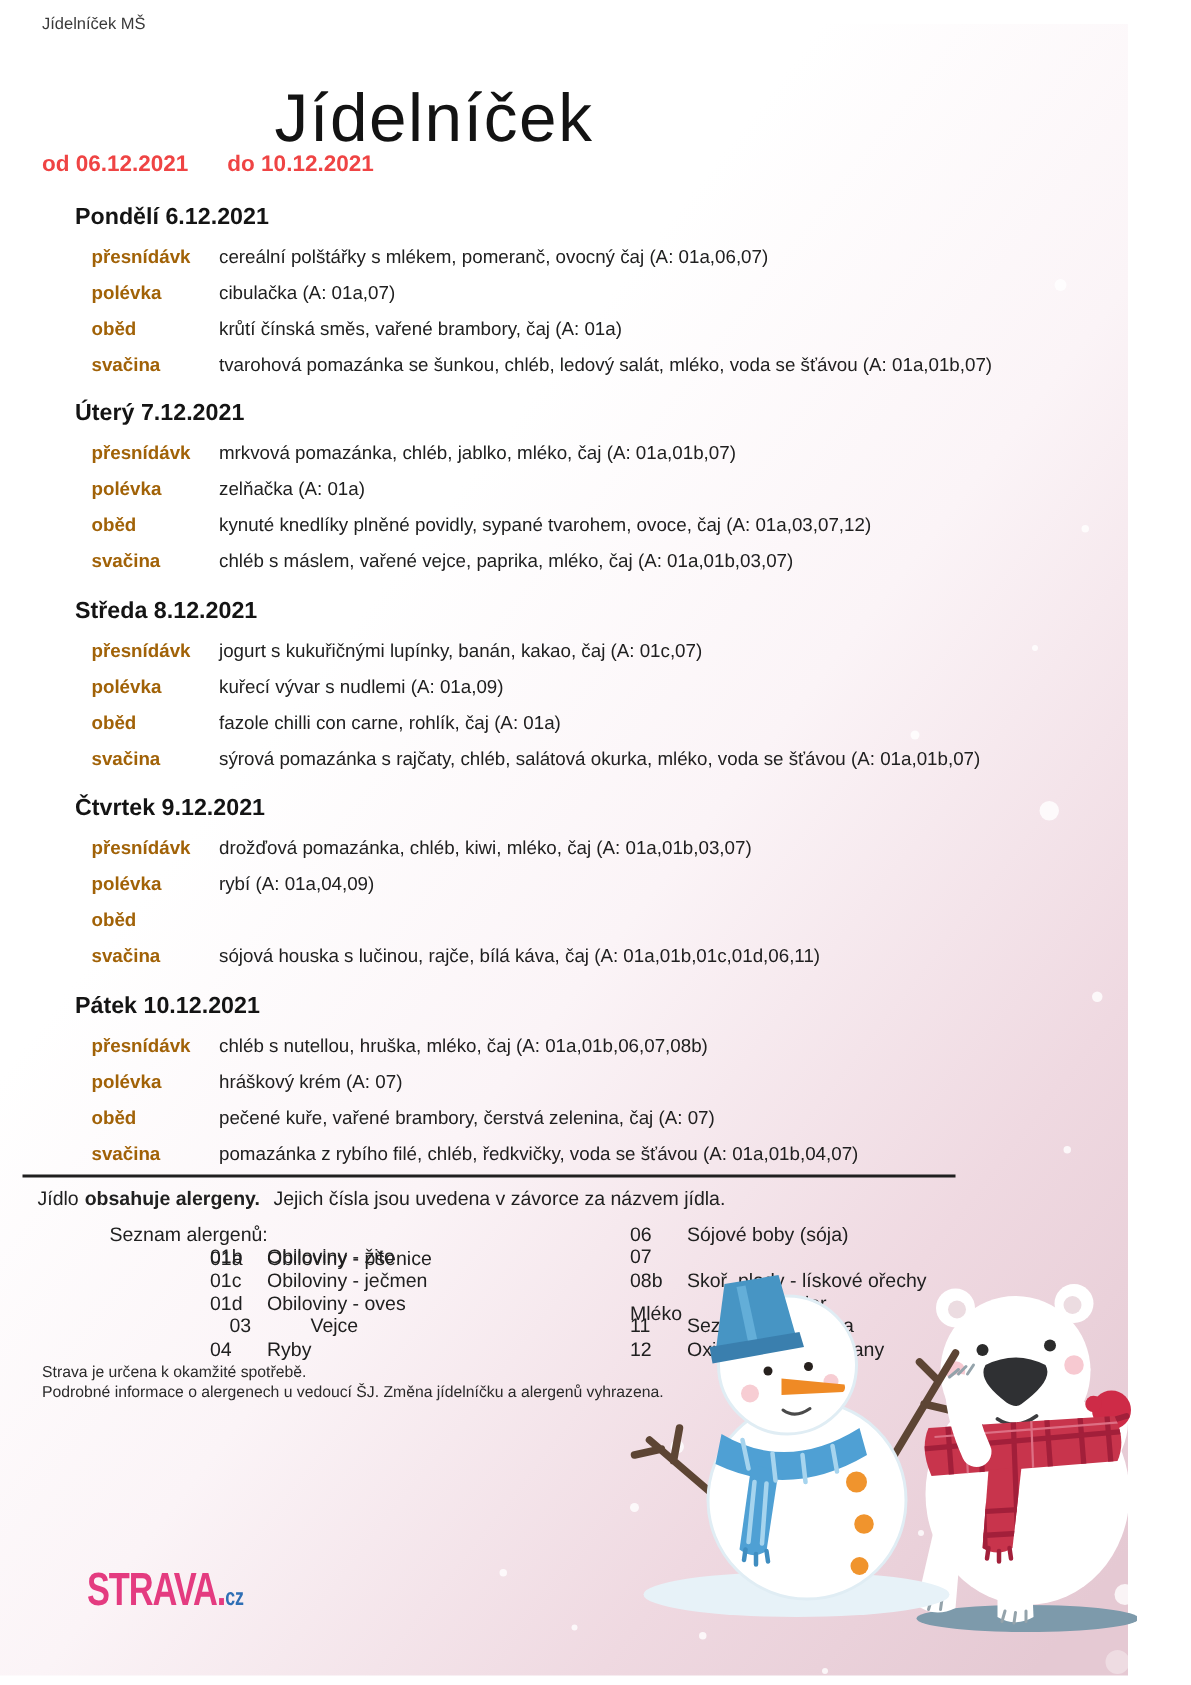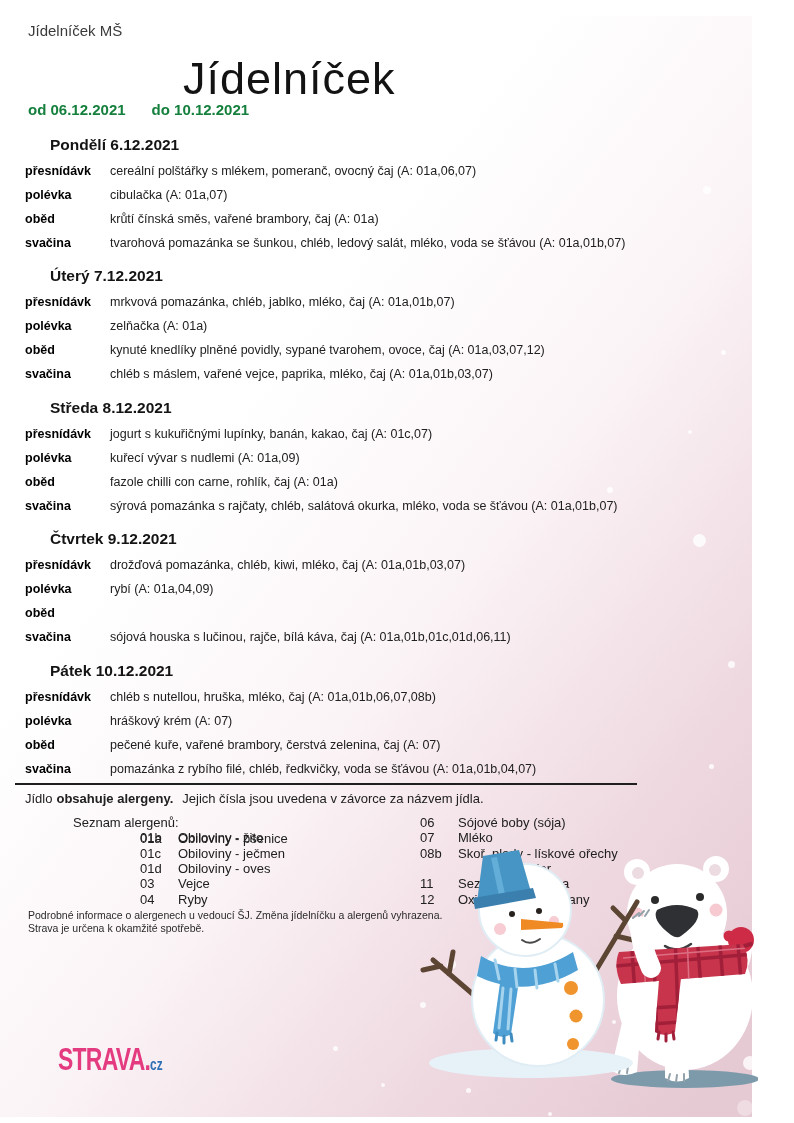--- a/index.html
+++ b/index.html
@@ -6,26 +6,26 @@
   body{
     width:794px;height:1123px;position:relative;overflow:hidden;
     background:#ffffff;color:#1c1c1c;
     font-family:"Liberation Sans", sans-serif;
   }
   .bg-gradient{
     position:absolute;left:0;top:16px;width:752px;height:1101px;
     background:linear-gradient(128deg,#ffffff 34%,#fbf4f7 55%,#efd9e1 78%,#e5c9d3 96%);
   }
   .snow-dot{position:absolute;background:#ffffff;border-radius:50%;}
-  .corner-label{position:absolute;left:28px;top:22px;font-size:15px;color:#3a3a3a;}
+  .corner-label{position:absolute;left:28px;top:10px;font-size:11px;color:#3a3a3a;}
   .doc-title{position:absolute;left:183px;top:53px;font-size:45px;letter-spacing:1px;color:#131313;}
-  .date-row{position:absolute;left:28px;top:101px;font-size:15px;font-weight:bold;display:flex;gap:26px;color:#15803d;}
+  .date-row{position:absolute;left:28px;top:101px;font-size:15px;font-weight:bold;display:flex;gap:26px;color:#ef4444;}
   .day-heading{position:absolute;left:25px;font-size:15.5px;font-weight:bold;color:#141414;white-space:nowrap;margin-left:25px;}
   .menu-row{position:absolute;left:25px;width:730px;display:flex;align-items:flex-start;font-size:12.5px;}
-  .menu-row-label{flex:0 0 85px;font-weight:bold;color:#000000;}
+  .menu-row-label{flex:0 0 85px;font-weight:bold;color:#a16207;margin-left:36px;}
   .menu-row-text{color:#202020;white-space:nowrap;}
   .divider{position:absolute;left:15px;top:783px;width:622px;border-top:2px solid #1f1f1f;}
   .allergen-note{position:absolute;left:25px;top:791px;font-size:13px;color:#202020;}
   .allergen-note .bold{font-weight:bold;margin-left:4px;}
   .allergen-note .suffix{margin-left:9px;}
   .allergen-label{position:absolute;left:25px;top:815px;font-size:13px;color:#202020;margin-left:48px;}
   .allergen-row{position:absolute;display:flex;font-size:13px;color:#202020;white-space:nowrap;}
   .allergen-code{flex:0 0 38px;}
   .fine-print{position:absolute;left:28px;top:909px;font-size:10.5px;line-height:13px;color:#2a2a2a;}
   .logo{position:absolute;left:58px;top:1042px;transform:scaleX(.74);transform-origin:left center;white-space:nowrap;}
@@ -170,33 +170,33 @@
       <span class="allergen-name">Obiloviny - žito</span>
     </div>
     <div class="allergen-row" style="top: 845.6px; left: 140px;">
       <span class="allergen-code">01c</span>
       <span class="allergen-name">Obiloviny - ječmen</span>
     </div>
     <div class="allergen-row" style="top: 860.9px; left: 140px;">
       <span class="allergen-code">01d</span>
       <span class="allergen-name">Obiloviny - oves</span>
     </div>
-    <div class="allergen-row" style="top: 876.2px; left: 140px;">
+    <div class="allergen-row" style="top: 876.2px; left: 153px; gap: 16px;">
       <span class="allergen-code">03</span>
       <span class="allergen-name">Vejce</span>
     </div>
     <div class="allergen-row" style="top: 891.5px; left: 140px;">
       <span class="allergen-code">04</span>
       <span class="allergen-name">Ryby</span>
     </div>
     <div class="allergen-row" style="top: 815px; left: 420px;">
       <span class="allergen-code">06</span>
       <span class="allergen-name">Sójové boby (sója)</span>
     </div>
-    <div class="allergen-row" style="top: 830.3px; left: 420px;">
+    <div class="allergen-row" style="top: 830.3px; left: 420px; flex-direction: column;">
       <span class="allergen-code">07</span>
       <span class="allergen-name">Mléko</span>
     </div>
     <div class="allergen-row" style="top: 845.6px; left: 420px;">
       <span class="allergen-code">08b</span>
       <span class="allergen-name">Skoř. plody - lískové ořechy</span>
     </div>
     <div class="allergen-row" style="top: 860.9px; left: 440px; margin-left: 42px;">
       <span class="allergen-code">09</span>
       <span class="allergen-name">Celer</span>
@@ -205,22 +205,22 @@
       <span class="allergen-code">11</span>
       <span class="allergen-name">Sezamová semena</span>
     </div>
     <div class="allergen-row" style="top: 891.5px; left: 420px;">
       <span class="allergen-code">12</span>
       <span class="allergen-name">Oxid siřičitý a siřičitany</span>
     </div>
   </div>
 
 <div class="fine-print">
+  <div>Strava je určena k okamžité spotřebě.</div>
   <div>Podrobné informace o alergenech u vedoucí ŠJ. Změna jídelníčku a alergenů vyhrazena.</div>
-  <div>Strava je určena k okamžité spotřebě.</div>
 </div>
 
 <div class="logo">
   <span class="logo-main">STRAVA.</span><span class="logo-tld">cz</span>
 </div>
 
 <svg width="345" height="258" viewBox="0 0 345 258" style="position:absolute;left:413px;top:848px;">
   <defs>
     <clipPath id="scarfclip">
       <path d="M206,104 L330,96 Q338,112 332,126 L208,136 Q200,118 206,104 Z"></path>

